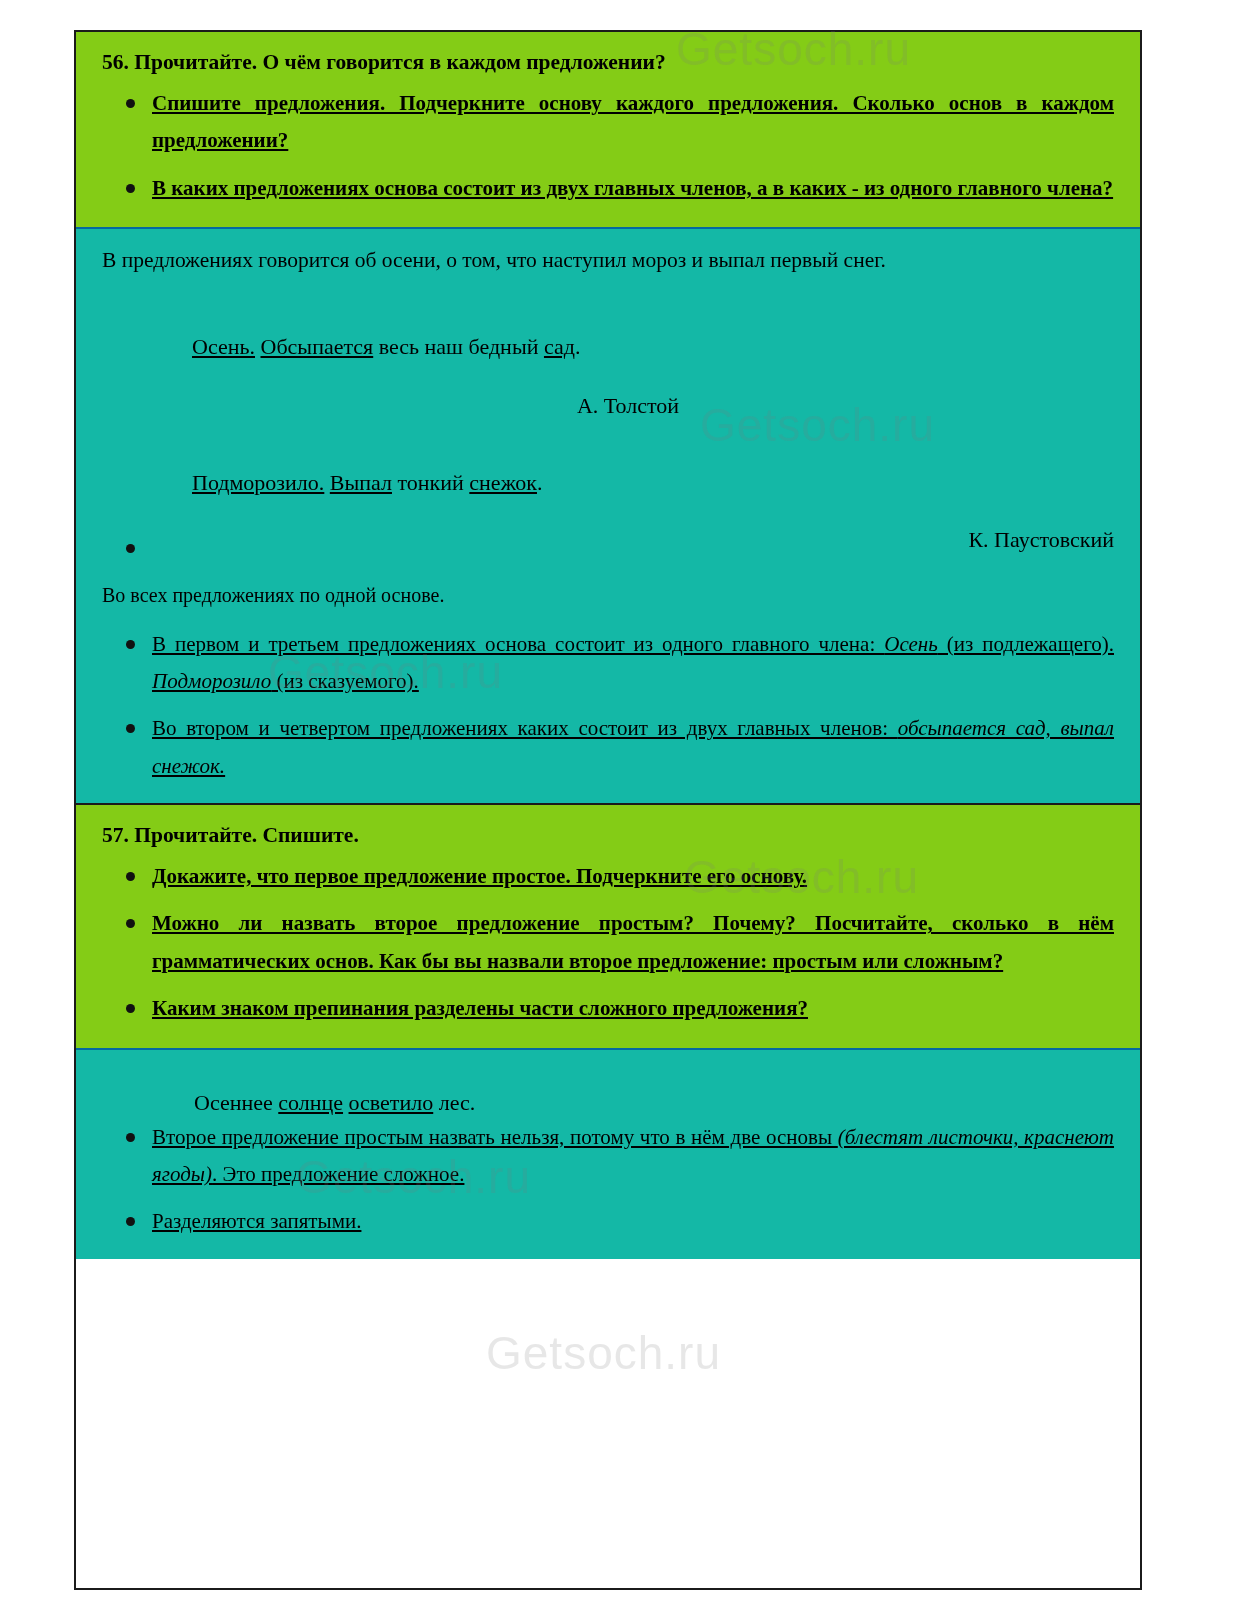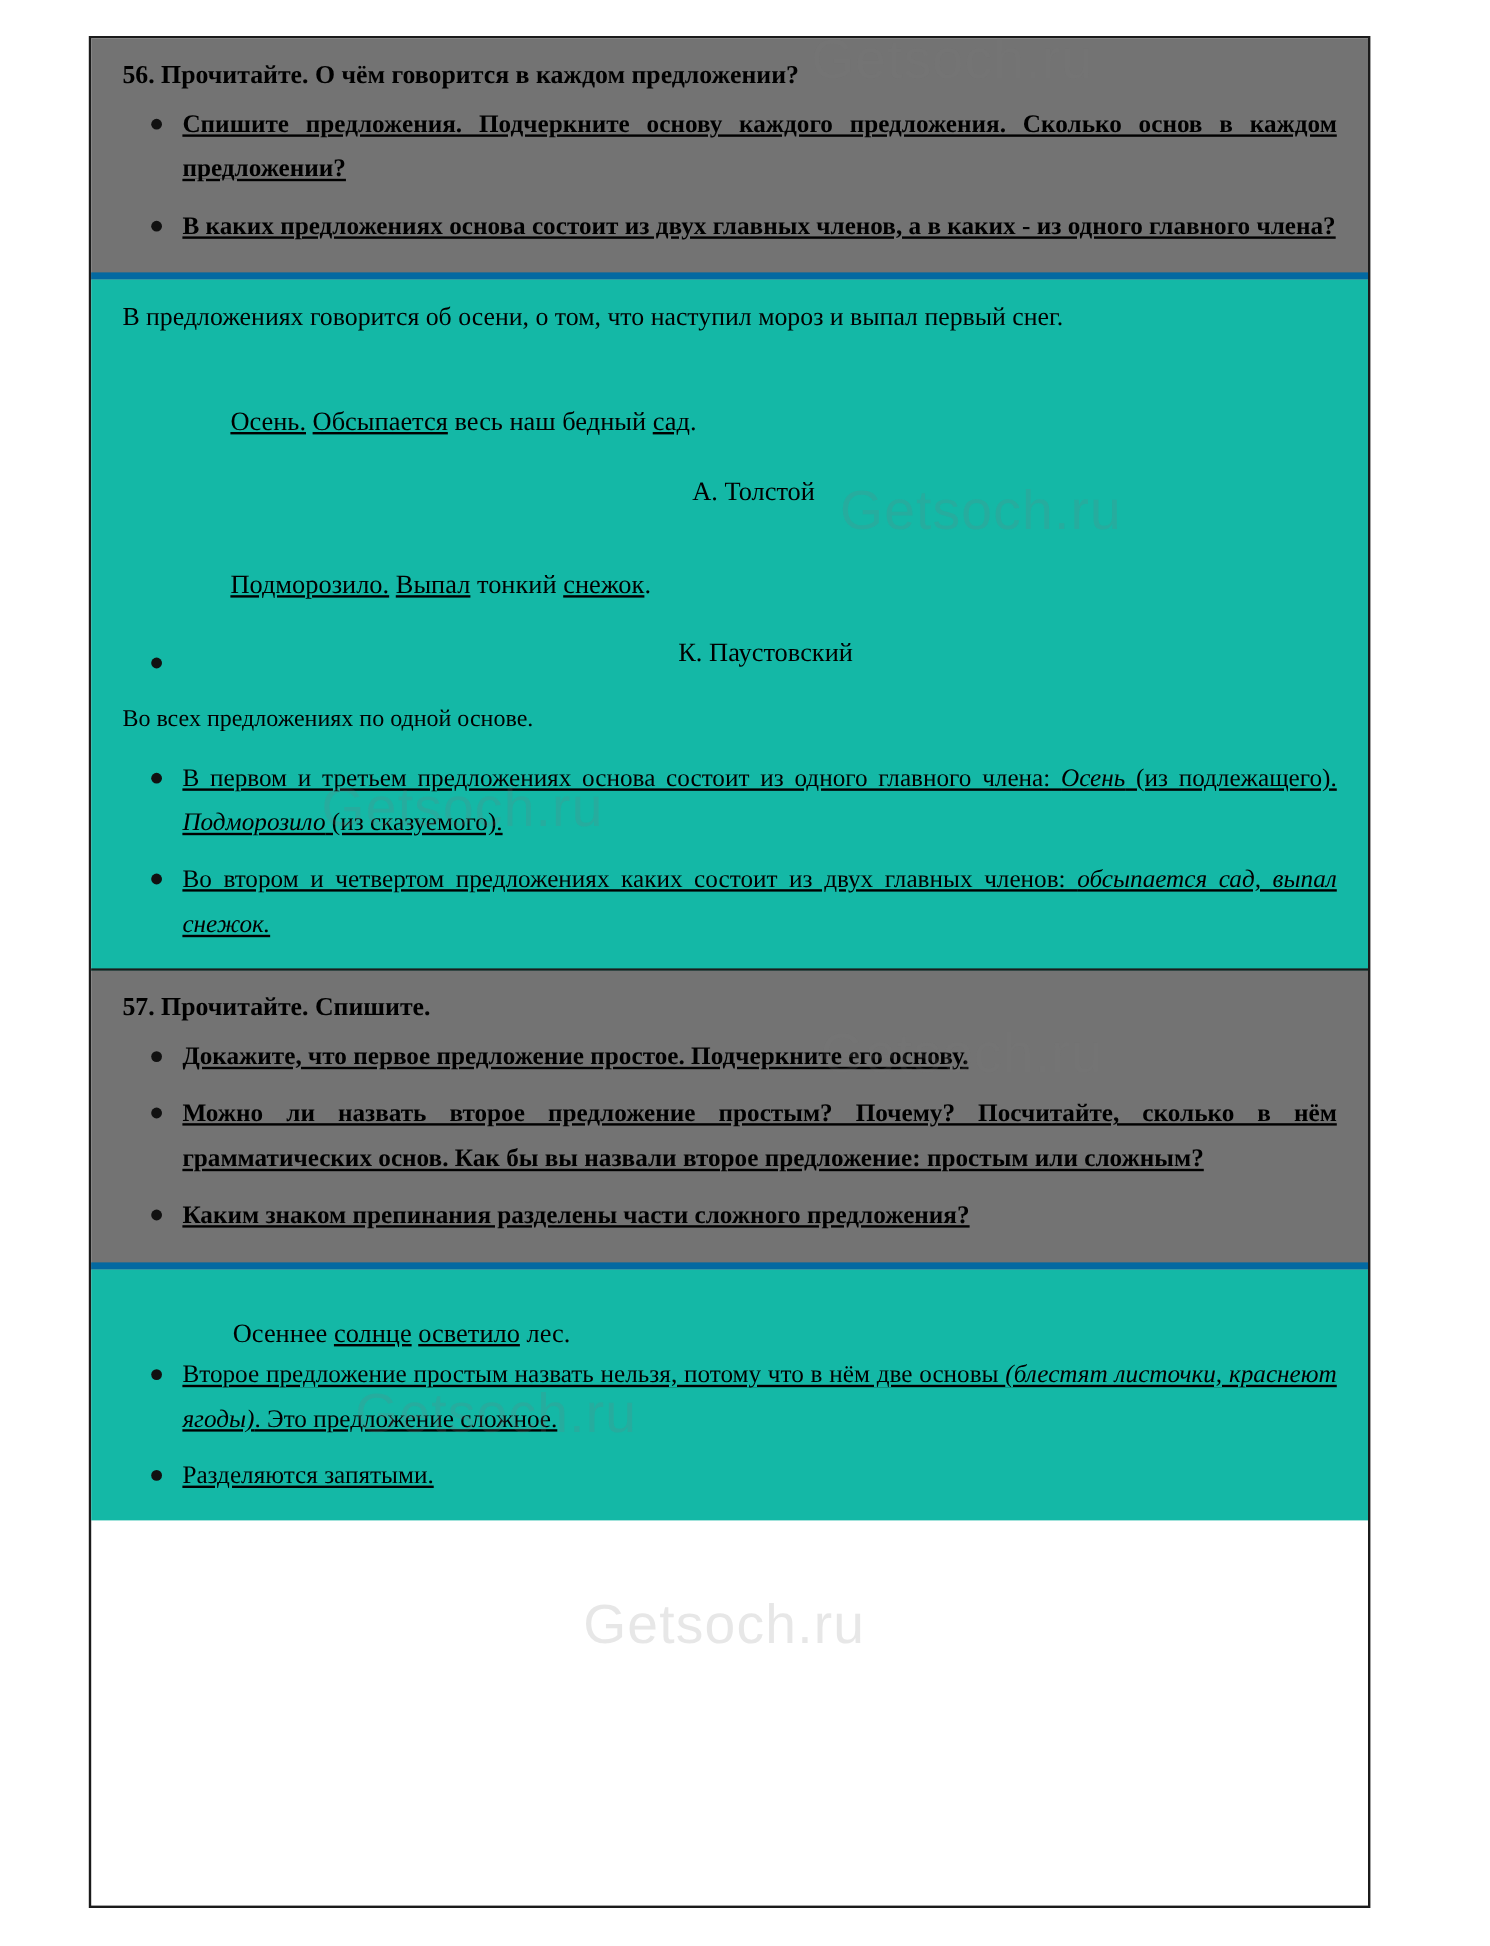--- a/index.html
+++ b/index.html
@@ -40,22 +40,22 @@
     left: 74px;
     top: 30px;
     width: 1068px;
     height: 1560px;
     border: 2px solid #1b1b1b;
     box-sizing: border-box;
     z-index: 2;
   }
 
   .band-task {
-    background: #737373;
-    border-bottom: 6px solid #0369a1;
+    background: #84cc16;
+    border-bottom: 2px solid #0369a1;
     box-sizing: border-box;
     padding: 16px 26px 20px 26px;
   }
   .band-answer {
     background: #14b8a6;
     box-sizing: border-box;
     padding: 14px 26px 18px 26px;
   }
   .band-answer.with-border {
     border-bottom: 2px solid #1b1b1b;
@@ -109,21 +109,21 @@
 
   
   .sample {
     font-size: 22px;
     line-height: 1.5;
     margin: 0;
   }
   .sample-1 { margin: 52px 0 0 90px; }
   .author-1 { margin: 26px 0 0 0; text-align: center; padding-left: 40px; }
   .sample-2 { margin: 44px 0 0 90px; }
-  .author-2 { margin: 24px 0 0 0; text-align: center; padding-left: 60px; }
+  .author-2 { margin: 24px 0 0 0; text-align: right; padding-left: 60px; }
 
   .bullet-alone {
     position: relative;
     height: 6px;
     margin: 4px 0 0 0;
   }
   .bullet-alone::before {
     content: "";
     position: absolute;
     left: 24px;

